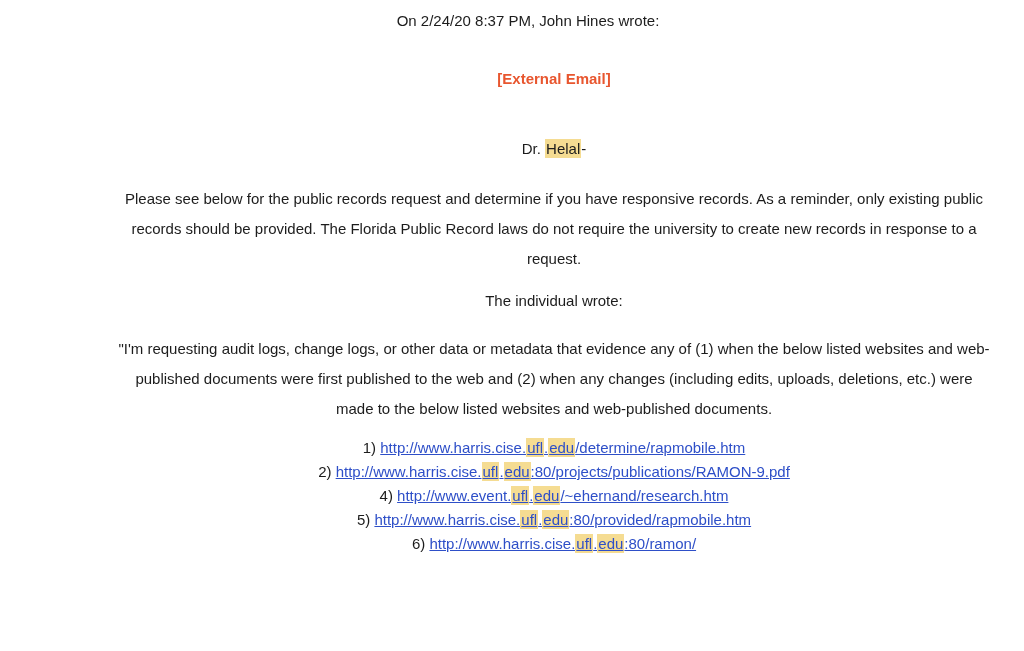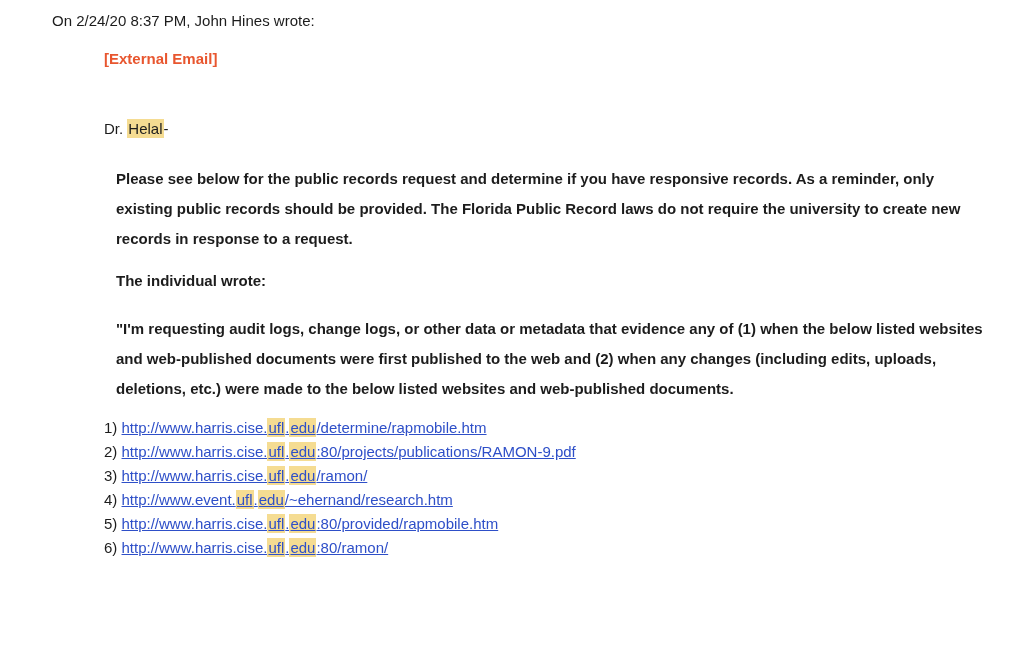--- a/index.html
+++ b/index.html
@@ -17,43 +17,43 @@
   body {
     width: 1024px;
     height: 651px;
     overflow: hidden;
     font-family: "Liberation Sans", sans-serif;
     font-size: 15px;
     color: var(--color-text);
   }
   .page {
     padding: 6px 20px 20px 52px;
+    text-align: center;
   }
   .attribution {
     line-height: 30px;
     white-space: nowrap;
   }
   .quote {
     margin-left: 52px;
     max-width: 910px;
   }
   .external {
-    margin-top: 8px;
+    margin-top: 28px;
     line-height: 30px;
     font-weight: 700;
     color: var(--color-external);
   }
   .salutation {
     margin-top: 40px;
     line-height: 30px;
   }
   p {
     margin: 12px;
     line-height: 30px;
-    font-weight: bold;
   }
   .p-records   { margin-top: 20px; }
   .p-wrote     { margin-top: 5px; }
   .p-quote     { margin-top: 18px; }
   .links       { margin-top: 9px; }
   .p-voluminous{ margin-top: 19px; }
   .link-line {
     line-height: 24px;
     white-space: nowrap;
   }
@@ -86,21 +86,20 @@
 
     <p class="p-records">Please see below for the public records request and determine if you have responsive records. As a reminder, only existing public records should be provided. The Florida Public Record laws do not require the university to create new records in response to a request.</p>
 
     <p class="p-wrote">The individual wrote:</p>
 
     <p class="p-quote">"I'm requesting audit logs, change logs, or other data or metadata that evidence any of (1) when the below listed websites and web-published documents were first published to the web and (2) when any changes (including edits, uploads, deletions, etc.) were made to the below listed websites and web-published documents.</p>
 
     <div class="links">
         <div class="link-line"><span class="num">1) </span><a class="url"><span>http://www.harris.cise.</span><span class="hl">ufl</span><span>.</span><span class="hl">edu</span><span>/determine/rapmobile.htm</span></a></div>
         <div class="link-line"><span class="num">2) </span><a class="url"><span>http://www.harris.cise.</span><span class="hl">ufl</span><span>.</span><span class="hl">edu</span><span>:80/projects/publications/RAMON-9.pdf</span></a></div>
-        <div class="link-line"><span class="num">3) </span><a class="url"><span>http://www.harris.cise.</span><span class="hl">ufl</span><span>.</span><span class="hl">edu</span><span>/ramon/</span></a></div>
         <div class="link-line"><span class="num">4) </span><a class="url"><span>http://www.event.</span><span class="hl">ufl</span><span>.</span><span class="hl">edu</span><span>/~ehernand/research.htm</span></a></div>
         <div class="link-line"><span class="num">5) </span><a class="url"><span>http://www.harris.cise.</span><span class="hl">ufl</span><span>.</span><span class="hl">edu</span><span>:80/provided/rapmobile.htm</span></a></div>
         <div class="link-line"><span class="num">6) </span><a class="url"><span>http://www.harris.cise.</span><span class="hl">ufl</span><span>.</span><span class="hl">edu</span><span>:80/ramon/</span></a></div>
       </div>
 
 
   </div>
 </div>
 
 </body></html>

